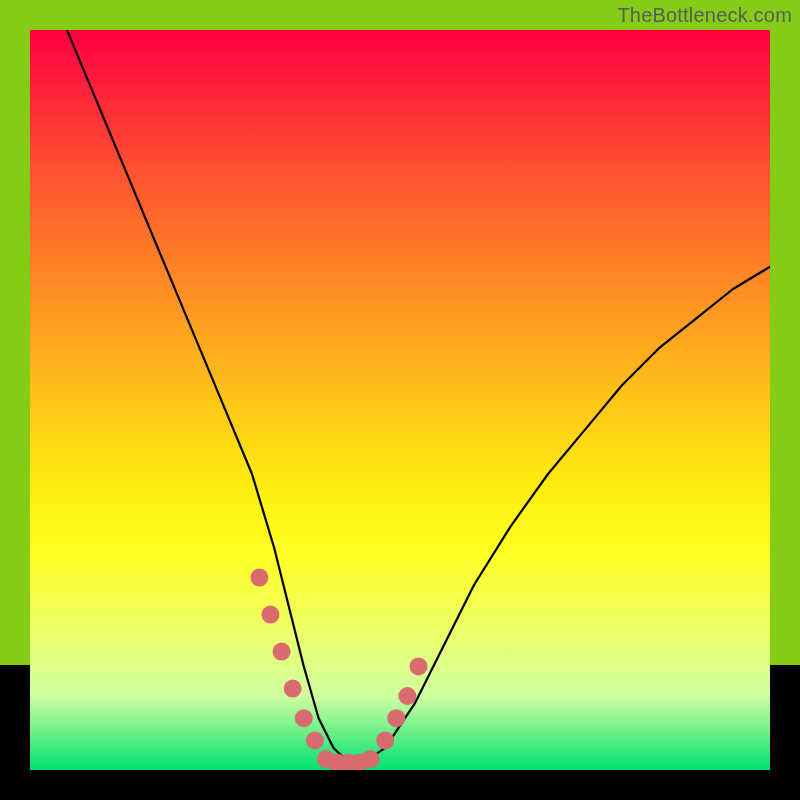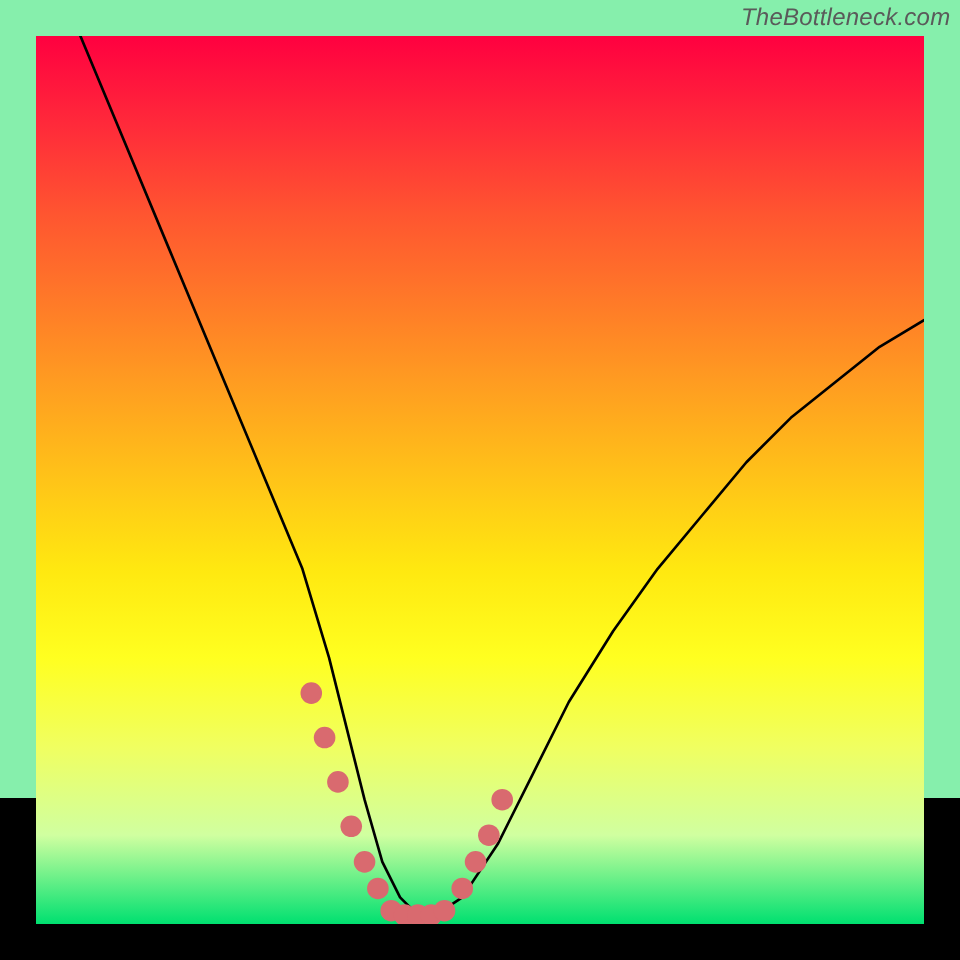--- a/index.html
+++ b/index.html
@@ -1,22 +1,21 @@
 <!DOCTYPE html>
 <html><head>
 <meta charset="utf-8">
 <style>
   * { margin: 0; padding: 0; box-sizing: border-box; }
   html, body { width: 800px; height: 800px; overflow: hidden; background: #000; }
   .frame {
     position: relative;
     width: 800px;
     height: 665px;
-    background: #86efac;
-    font-style: italic;
+    background: #84cc16;
   }
   .plot-area {
     position: absolute;
     left: 30px;
     top: 30px;
     width: 740px;
     height: 740px;
     background: linear-gradient(to bottom,
       #ff0040 0%,
       #ff2a3a 10%,

